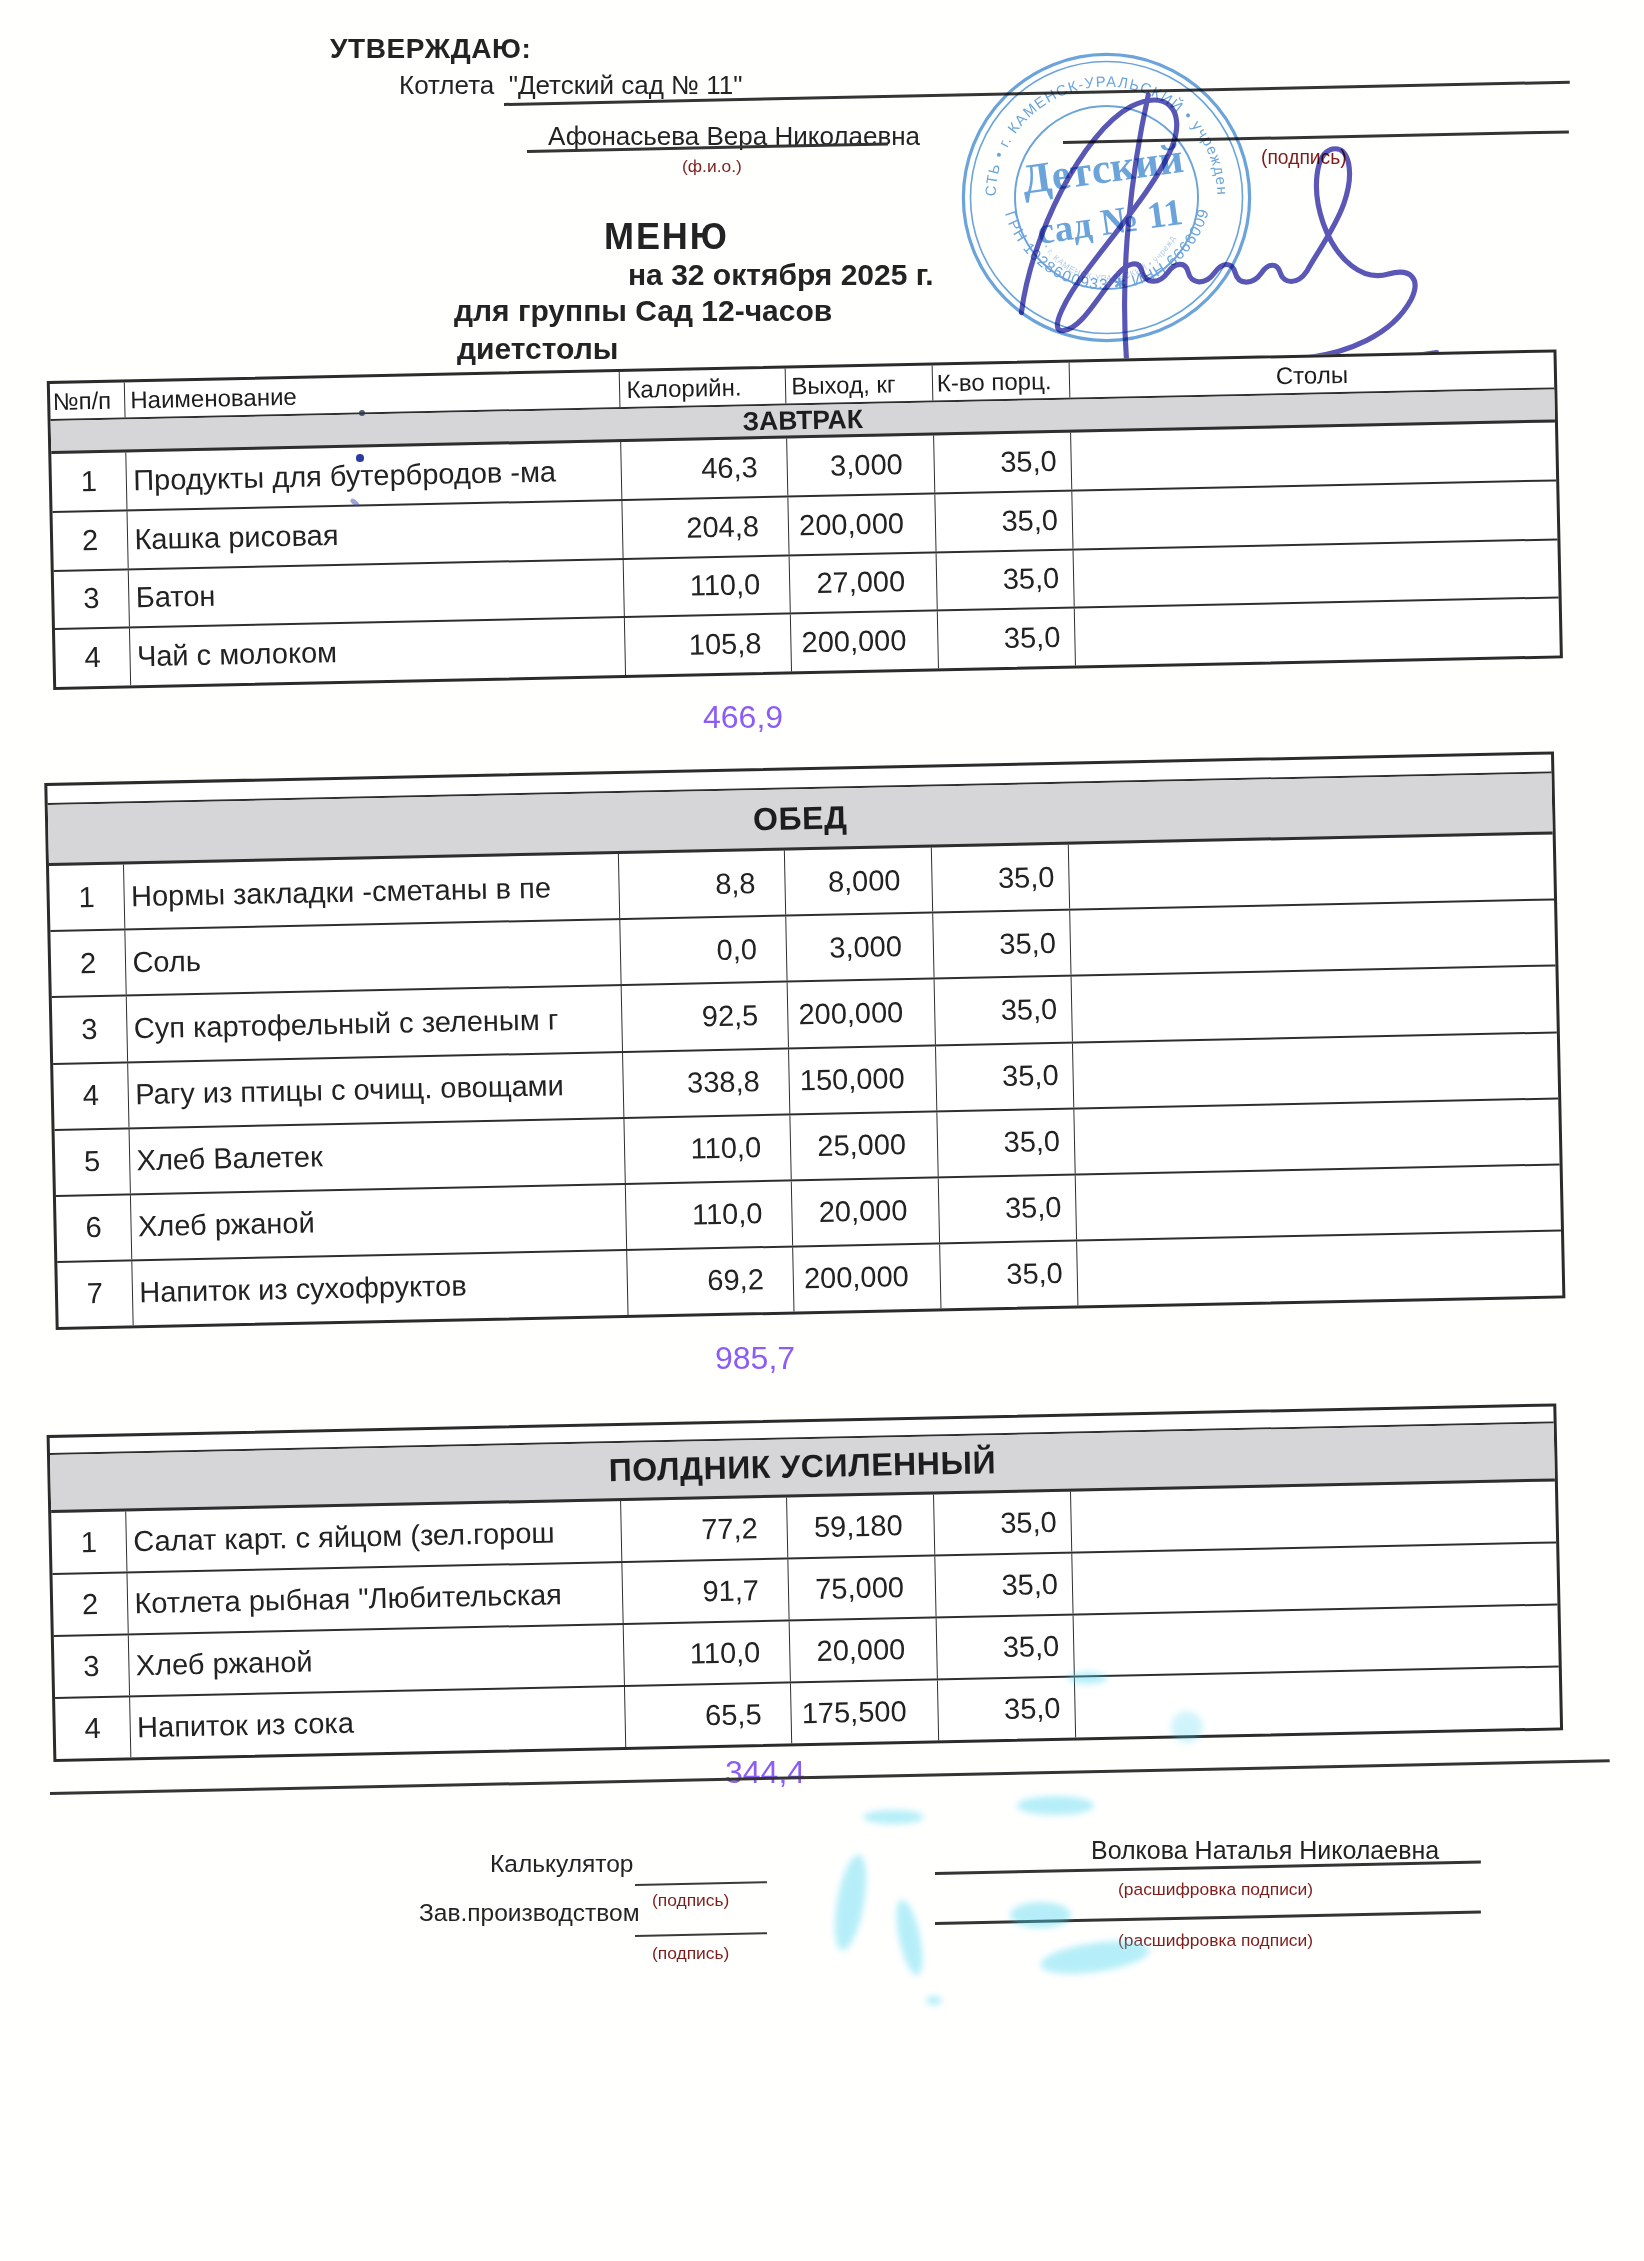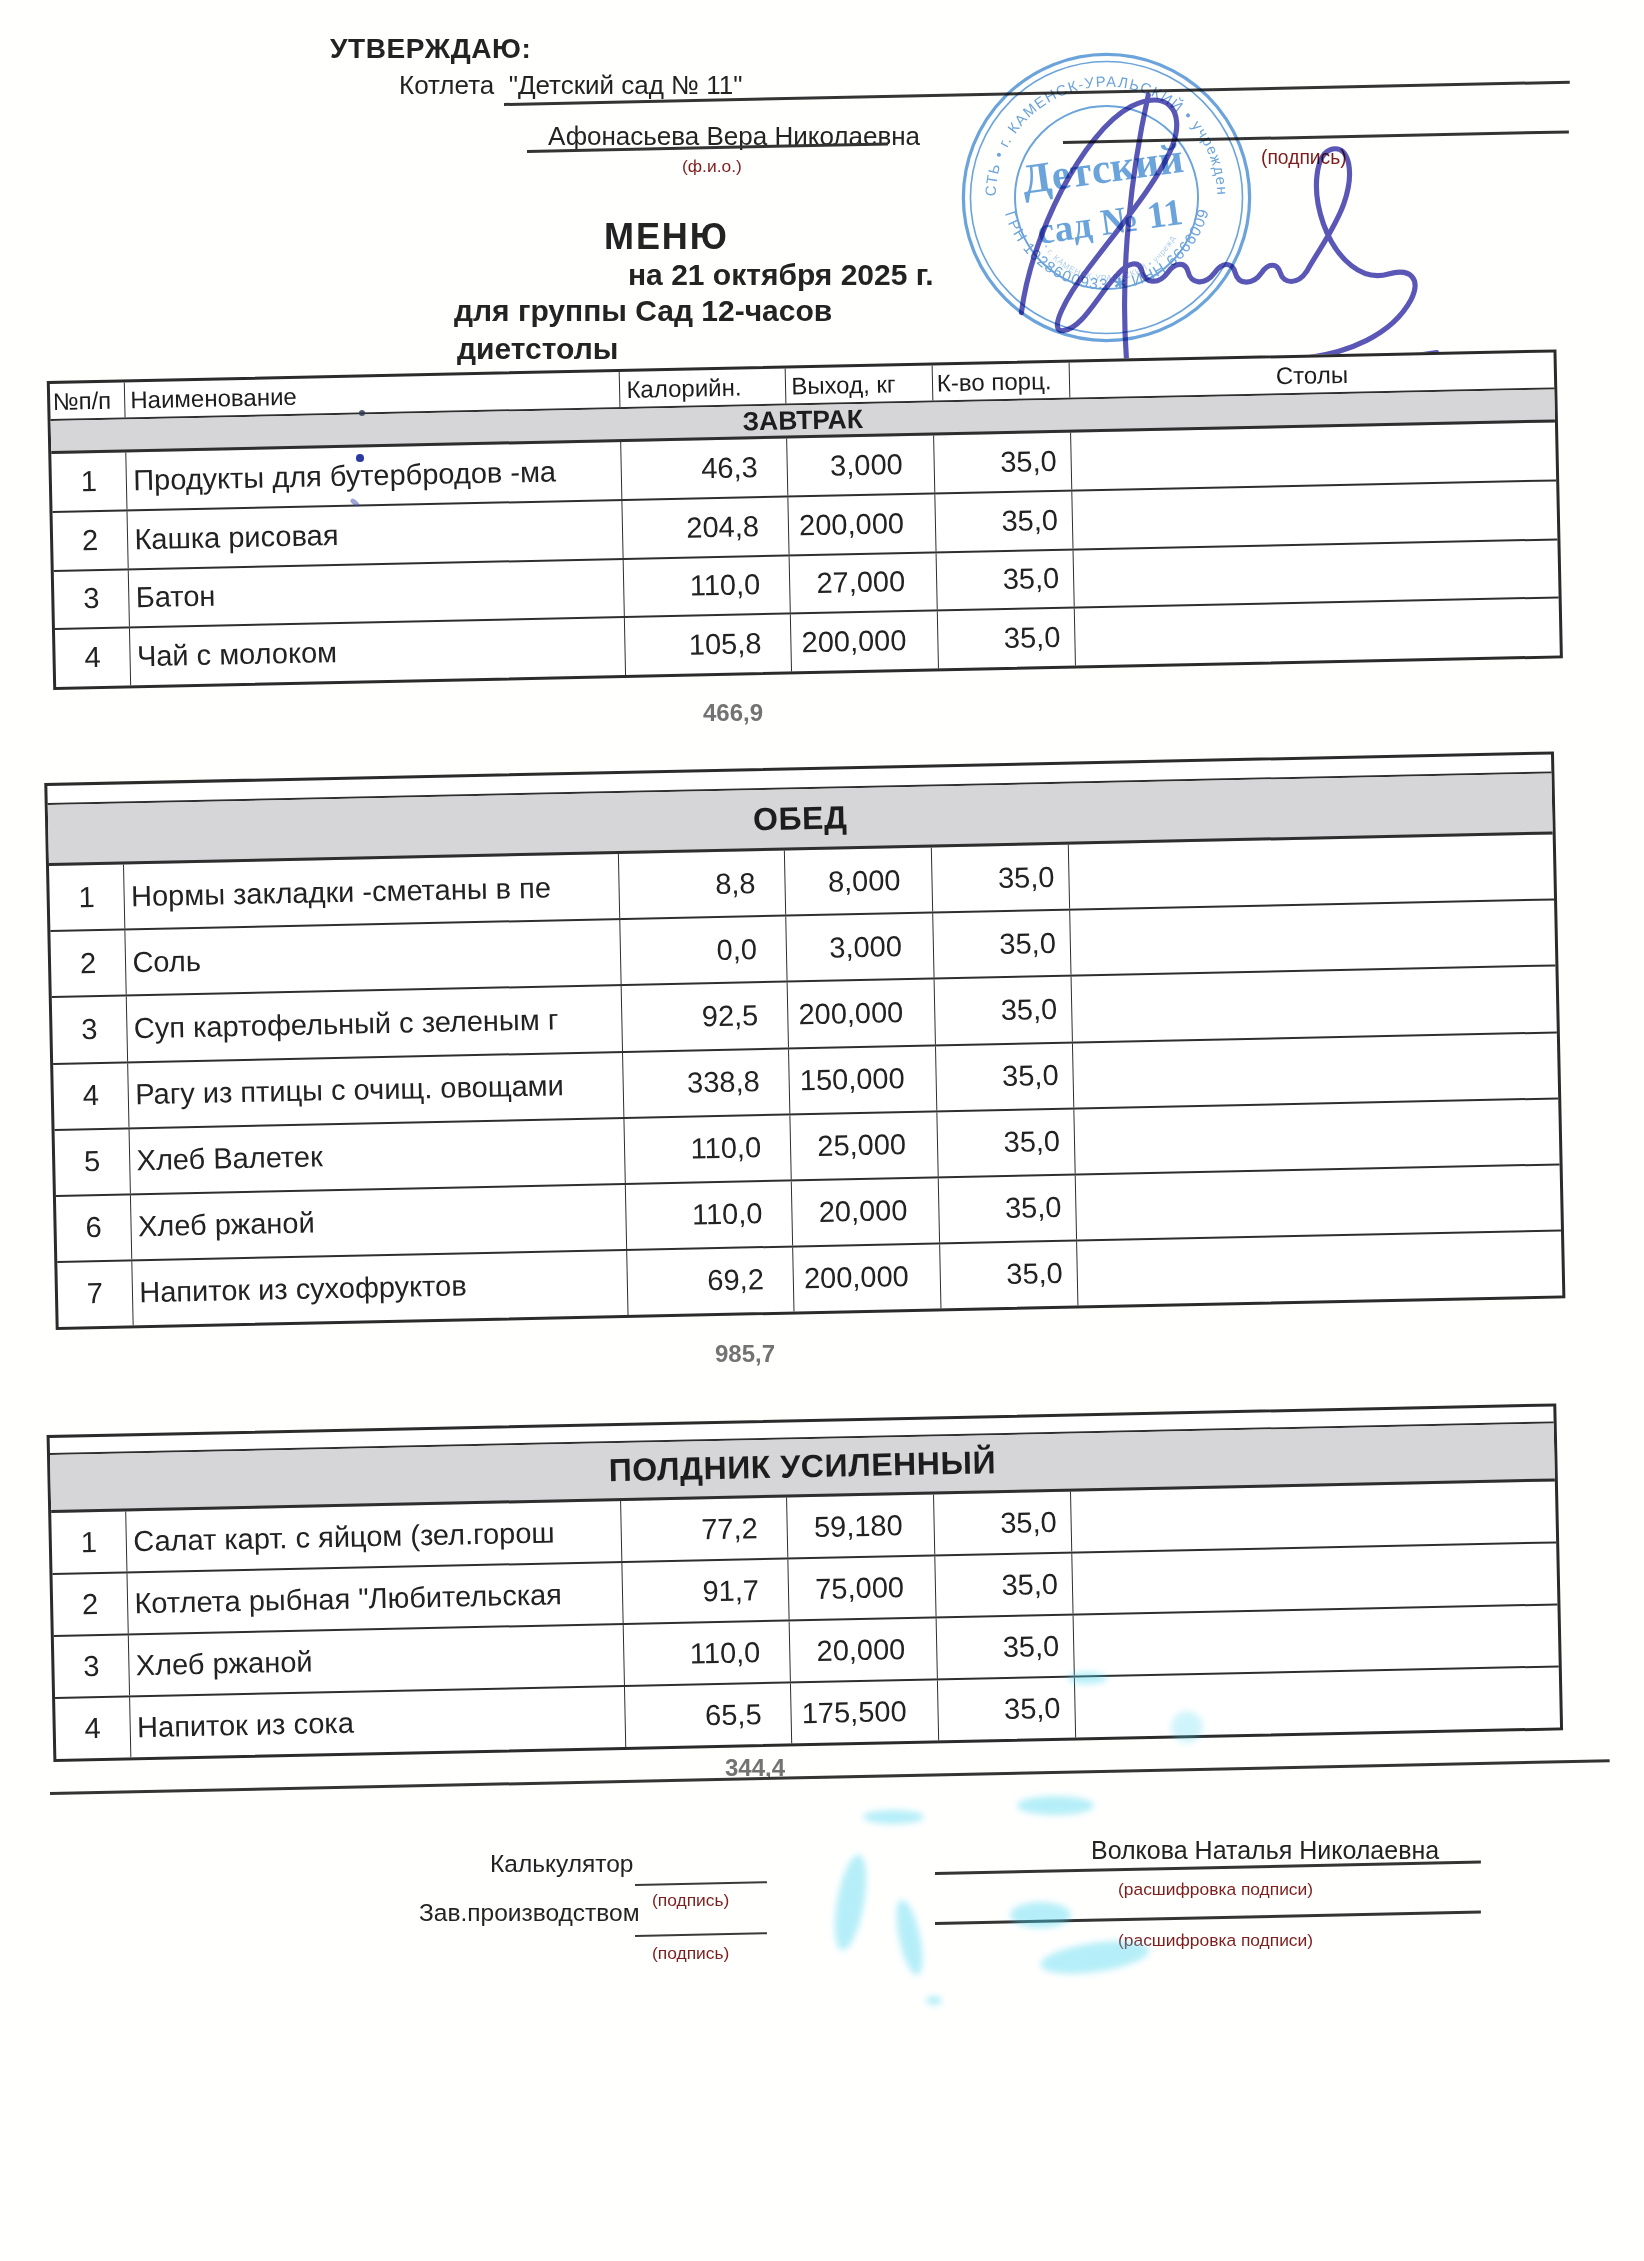--- a/index.html
+++ b/index.html
@@ -43,21 +43,21 @@
   .c-name,.h-name { width:495px; padding-left:6.4px; }
   .c-cal,.h-cal   { width:166px; }
   .c-out,.h-out   { width:147px; }
   .c-port,.h-port { width:137px; }
   .c-tbl,.h-tbl   { flex:1; }
   .c-cal,.c-out,.c-port { justify-content:flex-end; }
   .c-cal { padding-right:29px; } .c-out { padding-right:31px; } .c-port { padding-right:14px; }
   .h-num{ padding-left:2.6px; justify-content:flex-start; }
   .h-name{ padding-left:5.2px; } .h-cal{ padding-left:6.4px; } .h-out{ padding-left:5.2px; }
   .h-port{ padding-left:3.9px; } .h-tbl{ justify-content:center; }
-  .total { font-size:24px; font-weight:bold; color:#737373; }
+  .total { font-size:32px; font-weight:normal; color:#8b5cf6; }
 
   
   .flabel { font-size:24.5px; }
   .fname  { font-size:25px; }
   .thin   { background:#3a3a3a; height:1.9px; }
 
   
   .smudge { position:absolute; background:#49d6f0; filter:blur(3.2px); border-radius:50%; opacity:.4; }
   .inkdot { position:absolute; border-radius:50%; }
   svg.overlay { position:absolute; mix-blend-mode:multiply; }
@@ -118,21 +118,21 @@
                C 318,356 340,358 355,338 C 366,322 382,320 387,338 C 392,357 414,358 428,338
                C 438,323 452,322 457,338 C 462,356 484,357 498,336
                C 515,305 542,270 556,230 C 572,184 565,140 538,146 C 512,152 505,208 524,262
                C 545,320 586,352 625,340 C 660,330 676,348 660,380 C 630,436 560,462 500,470
                C 520,478 600,478 700,462"></path>
       <path d="M 252,62 C 226,180 208,330 218,470"></path>
     </g>
   </svg>
 
   <div class="abs t-menu" style="left:604px; top:216px;">МЕНЮ</div>
-  <div class="abs t-sub" style="left:628px; top:258px;">на 21 октября 2025 г.</div>
+  <div class="abs t-sub" style="left:628px; top:258px;">на 32 октября 2025 г.</div>
   <div class="abs t-sub" style="left:454px; top:294px;">для группы Сад 12-часов</div>
   <div class="abs t-sub" style="left:457px; top:332px;">диетстолы</div>
 
   <div class="tbl tiltL" style="top:381px; height:309px;">
     <div class="hdr">
       <div class="hcell h-num">№п/п</div>
       <div class="hcell h-name">Наименование</div>
       <div class="hcell h-cal">Калорийн.</div>
       <div class="hcell h-out">Выход, кг</div>
       <div class="hcell h-port">К-во порц.</div>

